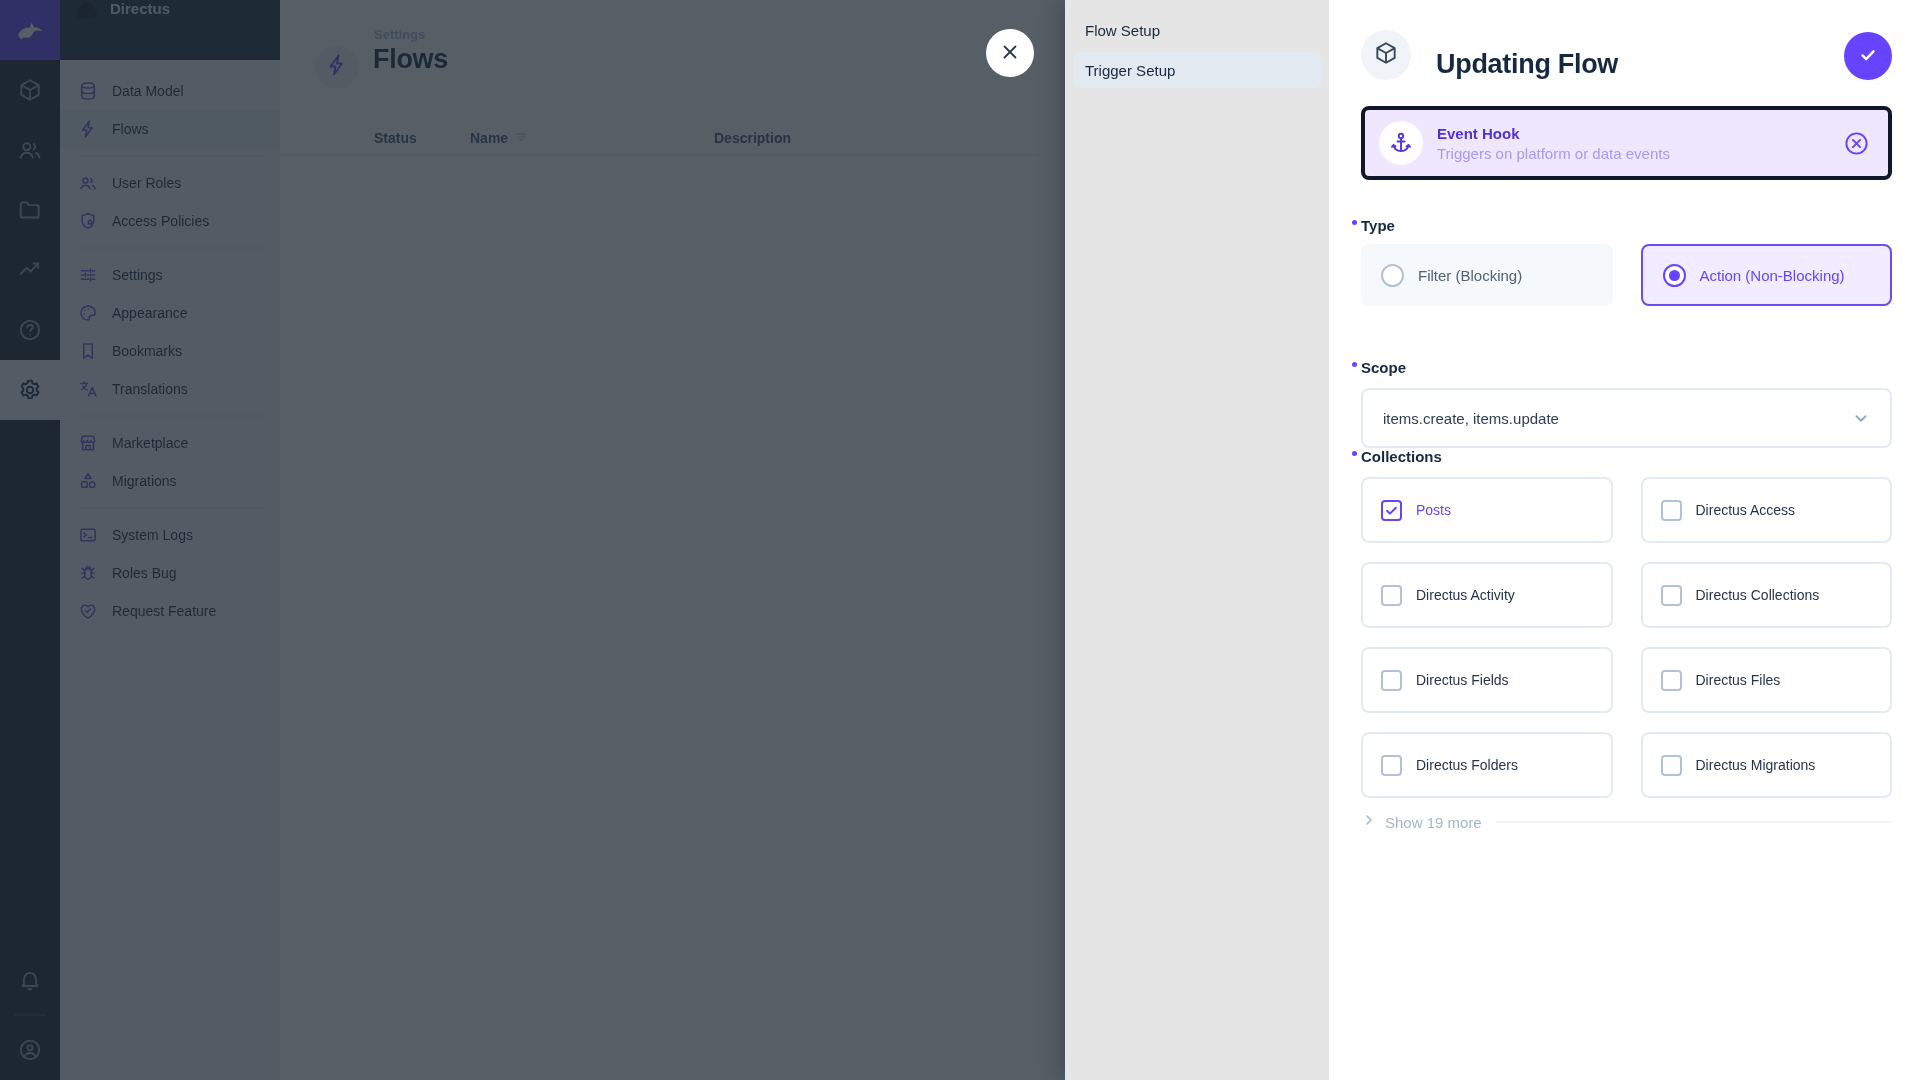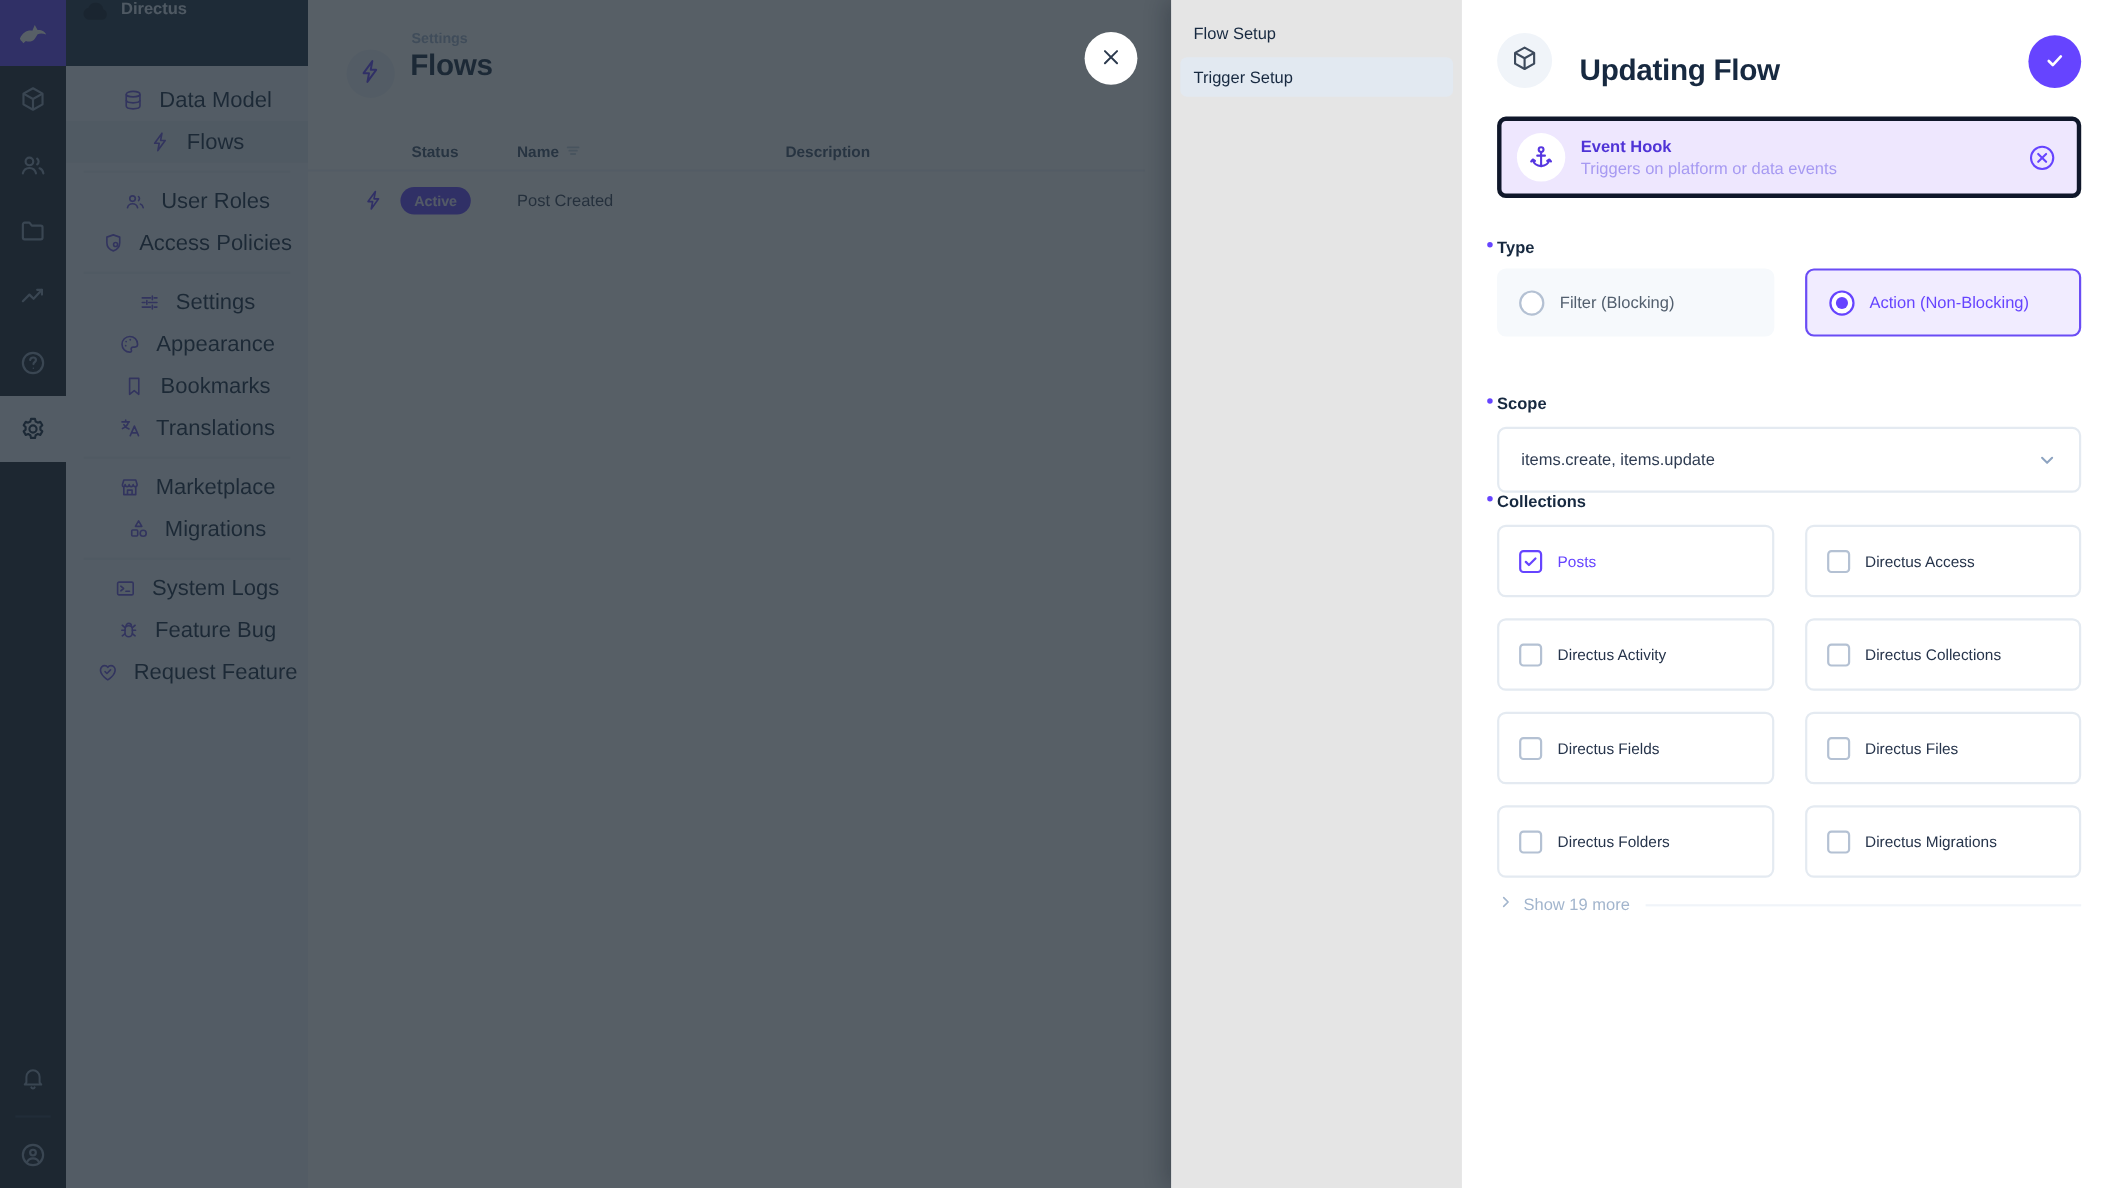--- a/index.html
+++ b/index.html
@@ -14,21 +14,21 @@
   .module-tile.active { background:#f0f4f9; color:#172940; }
   .module-bottom { position:absolute; left:0; bottom:0; width:60px; }
   .mb-divider { height:2px; background:#28374a; margin:4px 14px; }
   .module-tile svg, .logo-tile svg { display:block; }
 
   
   .nav { position:absolute; left:60px; top:0; width:220px; height:1080px; background:#f0f4f9; z-index:1; }
   .project-header { height:60px; background:#1e3044; display:flex; gap:10px; padding:0 14px; }
   .project-name { color:#dfe8f2; font-size:15px; font-weight:600; }
   .nav-list { padding-top:12px; }
-  .nav-item { height:38px; display:flex; align-items:center; gap:14px; padding:0 0 0 18px; color:#172940; font-size:20px; font-weight:500;justify-content:center; }
+  .nav-item { height:38px; display:flex; align-items:center; gap:14px; padding:0 0 0 18px; color:#172940; font-size:14px; font-weight:500; }
   .nav-item .nico { color:#6c55e0; display:flex; }
   .nav-item.active { background:#e4eaf1; }
   .nav-divider { height:2px; background:#e2e9f1; margin:7px 16px; }
 
   
   .content { position:absolute; left:280px; top:0; width:785px; height:1080px; background:#ffffff; z-index:1; }
   .title-icon { position:absolute; left:35px; top:45px; width:44px; height:44px; border-radius:50%;
     background:#f0f4f9; display:flex; align-items:center; justify-content:center; color:#6644ff; }
   .breadcrumb { position:absolute; left:94px; top:27px; font-size:13px; color:#a2b5cd; font-weight:600; }
   .page-title { position:absolute; left:93px; top:44px; font-size:27px; font-weight:800; color:#172940; letter-spacing:-0.3px; }
@@ -308,21 +308,21 @@
           </span>
         <span>System Logs</span>
       </div>
       <div class="nav-item">
         <span class="nico">
             <svg width="20" height="20" viewBox="0 0 24 24" fill="none" stroke="currentColor" stroke-width="1.8" stroke-linecap="round">
               <rect x="8" y="7" width="8" height="12" rx="4"></rect>
               <path d="M9 7.5a3 3 0 0 1 6 0M4.5 12H8M16 12h3.5M5 6.5 8 9M19 6.5 16 9M5 18l3-2.2M19 18l-3-2.2"></path>
             </svg>
           </span>
-        <span>Feature Bug</span>
+        <span>Roles Bug</span>
       </div>
       <div class="nav-item">
         <span class="nico">
             <svg width="20" height="20" viewBox="0 0 24 24" fill="none" stroke="currentColor" stroke-width="1.8" stroke-linejoin="round" stroke-linecap="round">
               <path d="M12 20.5S4 15.5 4 9.8C4 6.9 6.2 5 8.6 5c1.4 0 2.7.7 3.4 1.8C12.7 5.7 14 5 15.4 5 17.8 5 20 6.9 20 9.8c0 5.7-8 10.7-8 10.7z"></path>
               <path d="m9 11.5 2 2 4-4"></path>
             </svg>
           </span>
         <span>Request Feature</span>
       </div>
@@ -346,32 +346,20 @@
           <span>Name</span>
         <span><svg width="14" height="12" viewBox="0 0 14 12" stroke="#c4d1e0" stroke-width="1.6" stroke-linecap="round">
               <path d="M2 3h10M3.5 6h7M5 9h4"></path>
             </svg></span>
       </div>
       <div class="th">
           <span>Description</span>
         </div>
     </div>
 
-    <div class="trow">
-      <span class="ricon">
-          <svg width="20" height="20" viewBox="0 0 24 24" fill="none" stroke="currentColor" stroke-width="1.8" stroke-linejoin="round">
-            <path d="M13.5 2.5 5.5 13.5h5l-1.5 8 8-11h-5z"></path>
-          </svg>
-        </span>
-      <span>
-          <span class="badge">Active</span>
-        </span>
-      <span class="cell-name">Post Created</span>
-      <span class="cell-name"></span>
-    </div>
   </div>
 
   <div class="overlay"></div>
 
   <button class="drawer-close">
     <span><svg width="22" height="22" viewBox="0 0 24 24" stroke="currentColor" stroke-width="2" stroke-linecap="round">
           <path d="M6 6l12 12M18 6 6 18"></path>
         </svg></span>
   </button>
 

